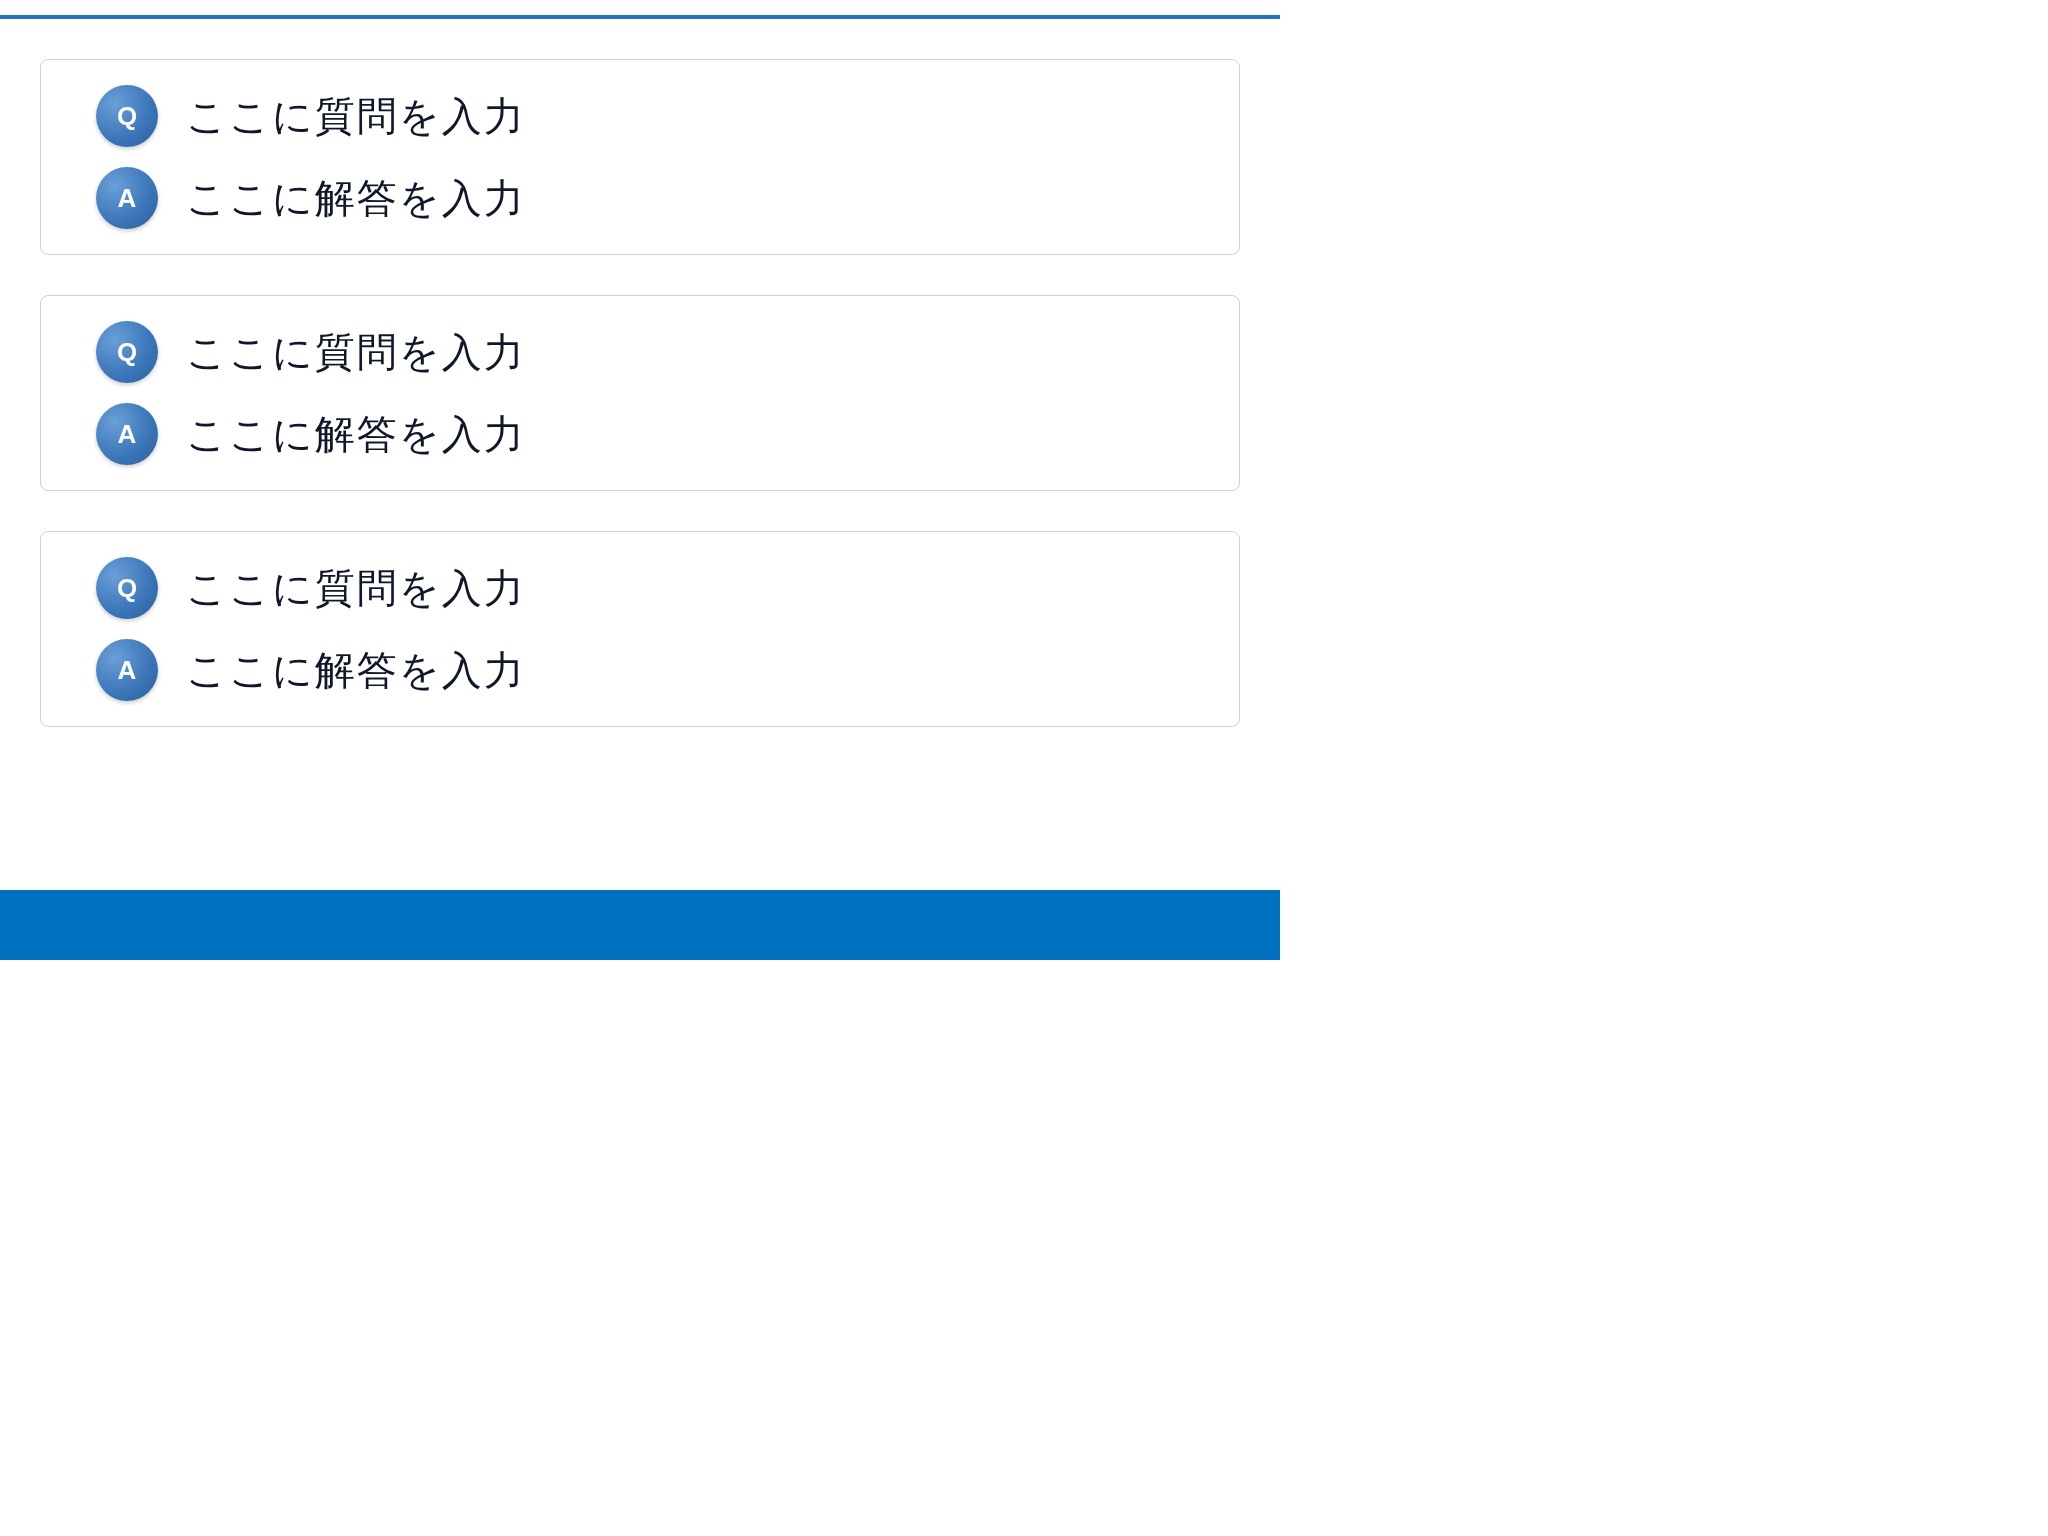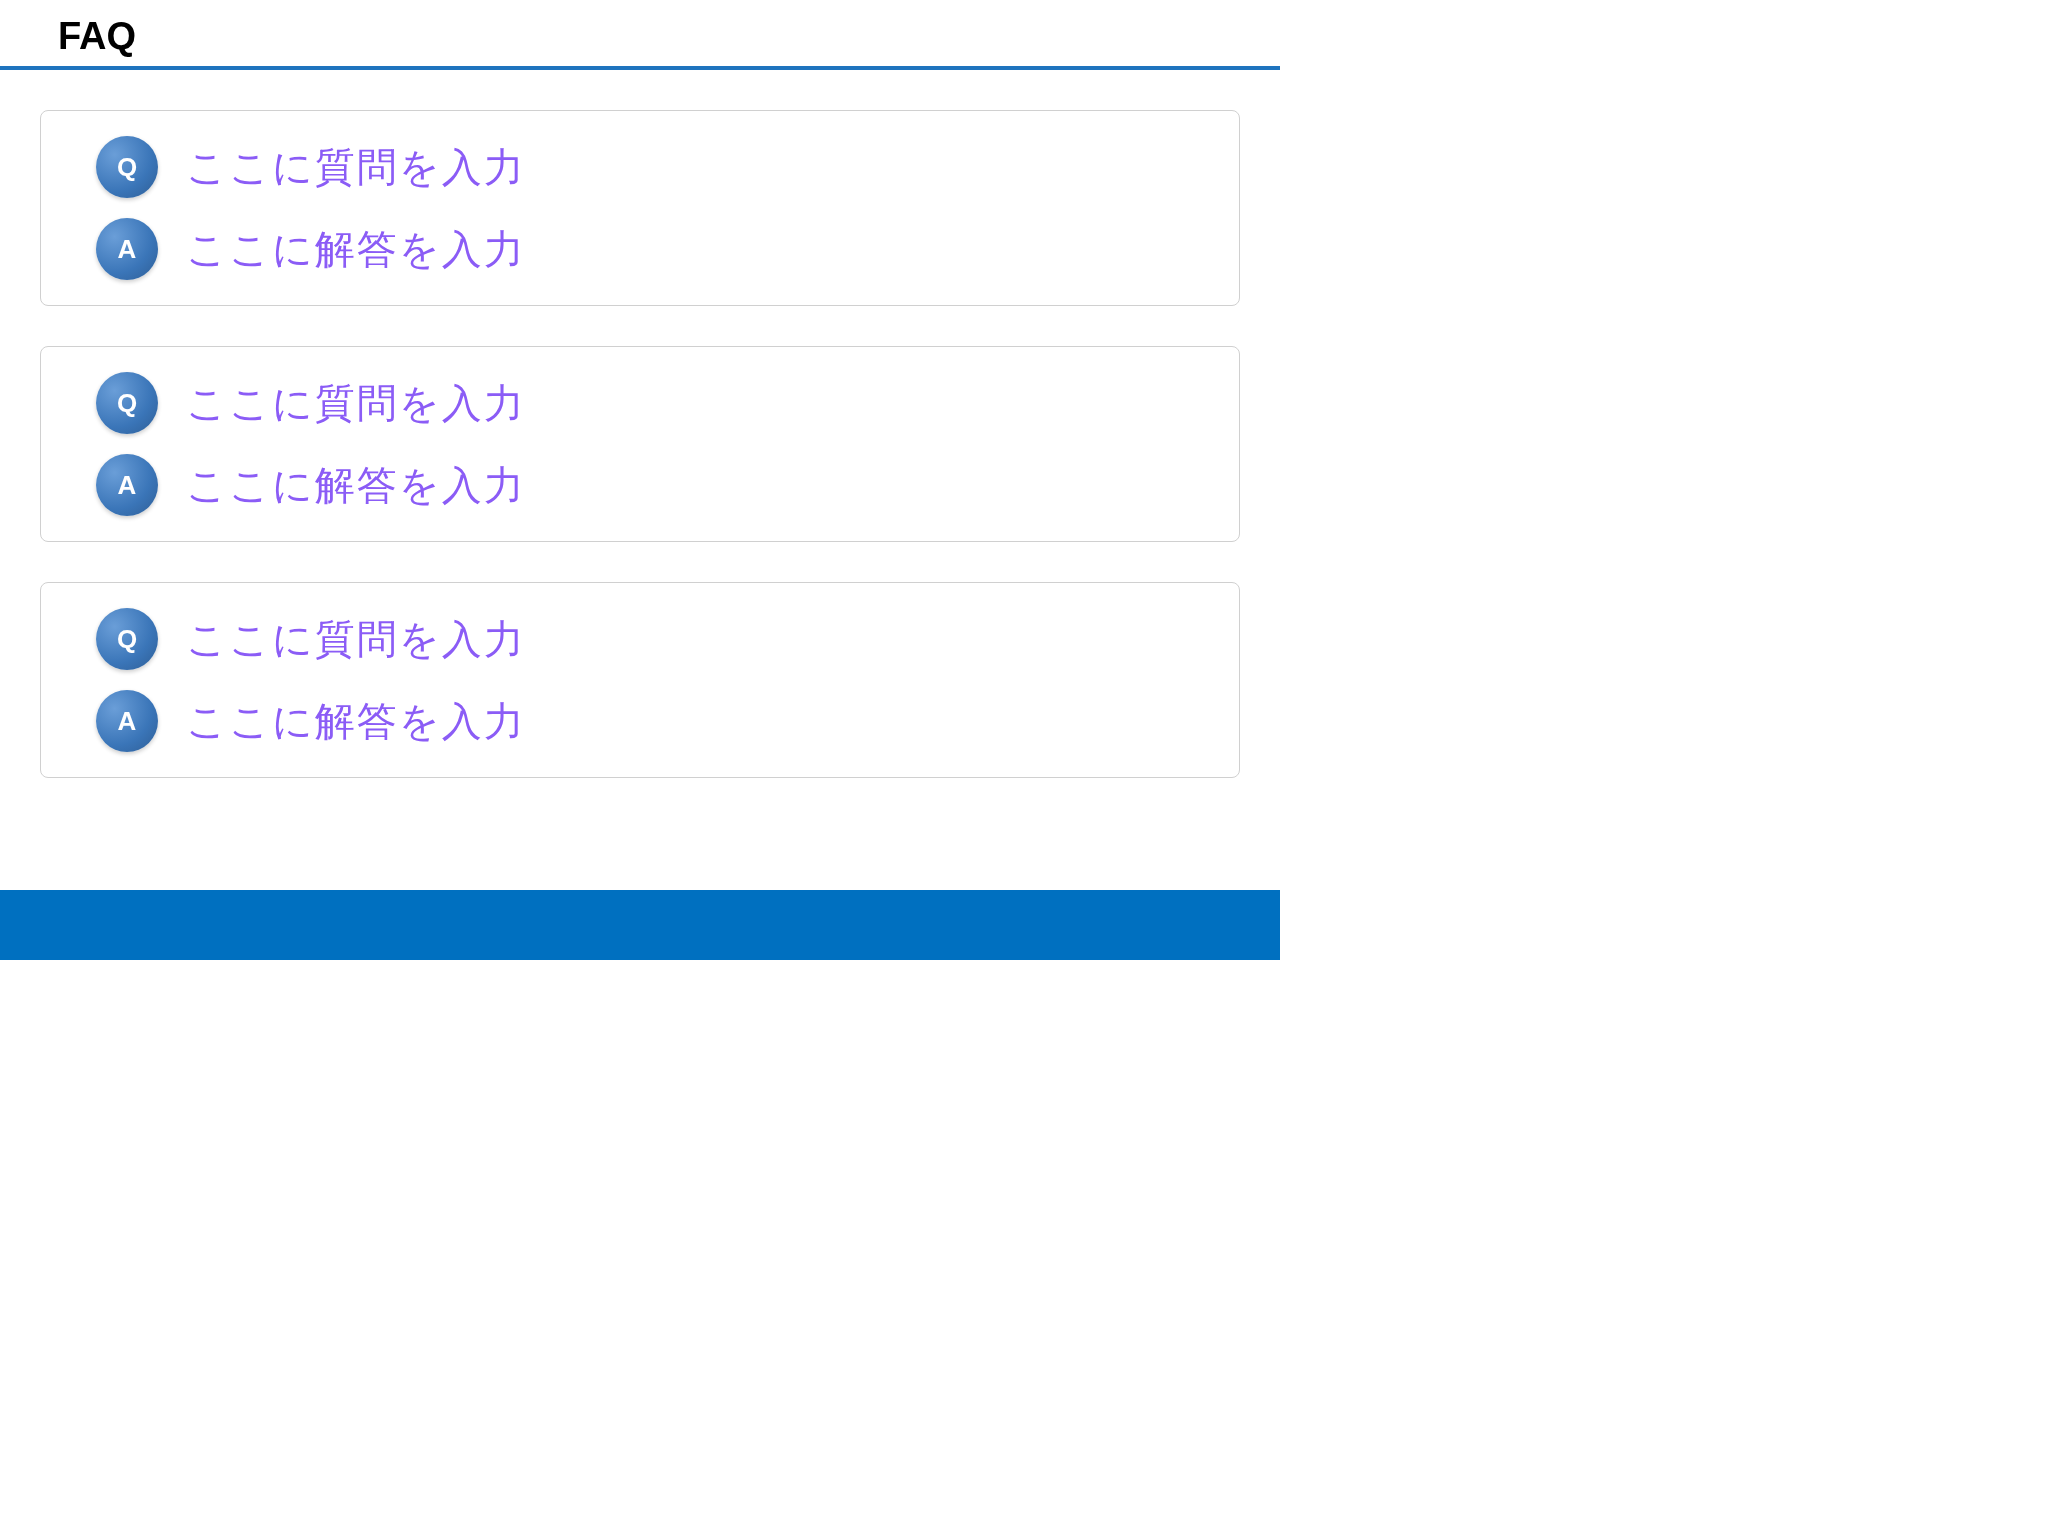--- a/index.html
+++ b/index.html
@@ -57,38 +57,37 @@
       align-items: center;
       justify-content: center;
       color: #fff;
       font-size: 26px;
       font-weight: bold;
       flex-shrink: 0;
       box-shadow: 0 2px 4px rgba(0,0,0,0.2);
     }
     .faq-text {
       font-size: 40px;
-      color: #8b5cf6;
+      color: #0f172a;
       margin-left: 28px;
       letter-spacing: 2px;
     }
     .footer-bar {
       position: absolute;
       bottom: 0;
       left: 0;
       right: 0;
       height: 70px;
       background: #0070c0;
     }
   </style>
 </head>
 <body>
 
 <div class="header">
-  <div class="title">FAQ</div>
   <div class="divider"></div>
 </div>
 
 <div class="content">
 
   <div class="faq-card">
     <div class="faq-row">
       <div class="badge">Q</div>
       <div class="faq-text">ここに質問を入力</div>
     </div>

